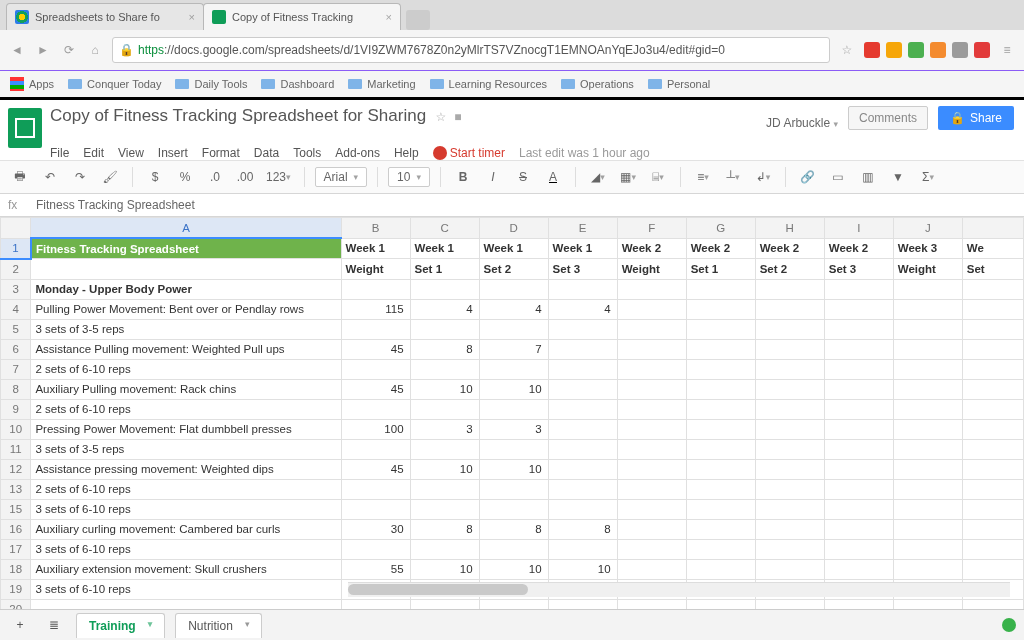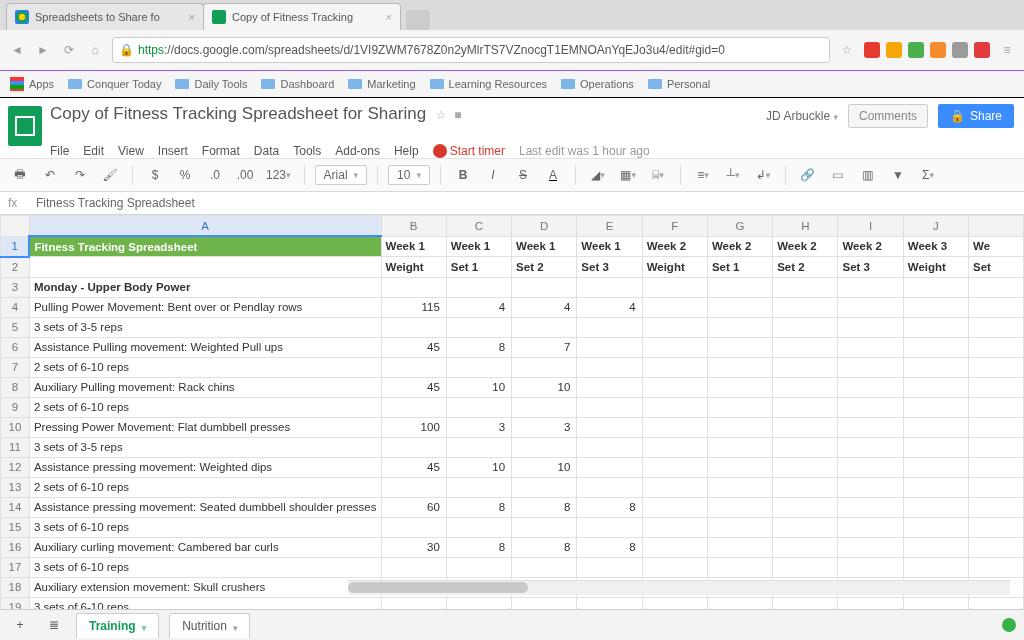--- a/index.html
+++ b/index.html
@@ -12,35 +12,35 @@
   .favicon.sheets{background:#0f9d58}
   .tab-x{margin-left:auto;opacity:.5}
   .newtab{width:24px;height:20px;background:#ccc;border-radius:3px;margin-left:6px}
   .addr-row{flex:1;display:flex;align-items:center;padding:4px 8px;gap:8px}
   .nav-ico{width:18px;height:18px;opacity:.45;display:flex;align-items:center;justify-content:center}
   .omnibox{flex:1;height:24px;border:1px solid #ccc;border-radius:3px;display:flex;align-items:center;padding:0 6px;font-size:12px;color:#555;background:#fff}
   .omnibox .lock{color:#0a8f3c;margin-right:4px}
   .omnibox .https{color:#0a8f3c}
   .ext-icons{display:flex;gap:6px}
   .ext-dot{width:16px;height:16px;border-radius:3px}
-  .bookmark-bar{height:26px;display:flex;align-items:center;gap:14px;padding:0 10px;border-bottom:1px solid #000000;background:#f5f5f5;font-size:11px;color:#666}
+  .bookmark-bar{height:26px;display:flex;align-items:center;gap:14px;padding:0 10px;border-bottom:3px solid #000000;background:#f5f5f5;font-size:11px;color:#666}
   .bm{display:flex;align-items:center;gap:5px}
   .bm .folder{width:14px;height:10px;background:#7fb4e8;border-radius:1px}
   .docs-bar{display:flex;align-items:flex-start;padding:6px 10px 0 8px;gap:8px}
   .sheets-logo{width:34px;height:40px;background:#0f9d58;border-radius:2px;position:relative;margin-top:2px}
   .sheets-logo::after{content:"";position:absolute;inset:10px 7px;border:2px solid #fff}
   .title-area{display:flex;flex-direction:column}
   .doc-title{font-size:17px;color:#555}
   .title-extras{display:inline-flex;gap:8px;margin-left:6px;color:#aaa}
   .menu-row{display:flex;align-items:center;gap:14px;font-size:12px;color:#555;margin-top:20px}
   .menu-row .timer{display:flex;align-items:center;gap:3px}
   .timer-dot{width:14px;height:14px;border-radius:50%;background:#d63a2e;display:inline-block}
   .timer-txt{color:#d63a2e}
   .lastedit{color:#9a9a9a}
-  .right-actions{margin-left:auto;display:flex;align-items:center;gap:10px}
+  .right-actions{margin-left:auto;display:flex;align-items:flex-end;gap:10px}
   .user{font-size:12px;color:#666}
   .btn-comments{border:1px solid #ccc;background:#f6f6f6;color:#888;padding:4px 10px;border-radius:2px;font-size:12px}
   .btn-share{background:#3b8cff;color:#fff;padding:5px 12px;border-radius:2px;font-size:12px;display:flex;align-items:center;gap:5px}
   .toolbar{height:32px;border-top:1px solid #e2e2e2;border-bottom:1px solid #d6d6d6;display:flex;align-items:center;padding:0 8px;gap:6px;background:#fafafa;color:#666;font-size:12px}
   .tool-sep{width:1px;height:20px;background:#ddd;margin:0 4px}
   .tool{min-width:18px;height:22px;display:flex;align-items:center;justify-content:center;padding:0 3px}
   .sel{border:1px solid #ccc;border-radius:2px;padding:2px 8px;display:flex;align-items:center;gap:6px;background:#fff}
   .caret{font-size:9px;opacity:.6}
   .fx-row{height:22px;border-bottom:1px solid #d6d6d6;display:flex;align-items:center;padding:0 8px;font-size:12px;color:#666}
   .fx-label{color:#999;width:28px}
@@ -50,21 +50,21 @@
   th{background:#f3f3f3;color:#777;font-weight:normal;text-align:center}
   .rowhdr{background:#f3f3f3;text-align:center;color:#777;width:26px}
   .colA{width:320px}
   .colN{width:72px}
   .hdr-green{background:#6fb34b;color:#fff;font-weight:bold}
   .bold{font-weight:bold}
   td.num{text-align:right;padding-right:6px}
   .active-hdr{background:#dde7f5;color:#3b73c7;border-bottom:2px solid #3b8cff}
   .row1-active{border-left:2px solid #3b8cff}
   .sheet-tabs{position:absolute;bottom:0;left:0;right:0;height:30px;border-top:1px solid #ccc;background:#f3f3f3;display:flex;align-items:center;padding:0 8px;gap:10px;font-size:12px;color:#555}
-  .sheet-tab{background:#fff;border:1px solid #ccc;border-bottom:none;padding:5px 12px;border-top-left-radius:3px;border-top-right-radius:3px;display:flex;align-items:flex-end;gap:6px}
+  .sheet-tab{background:#fff;border:1px solid #ccc;border-bottom:none;padding:5px 12px;border-top-left-radius:3px;border-top-right-radius:3px;display:flex;align-items:flex-start;gap:12px}
   .sheet-tab.active{color:#0f9d58;font-weight:bold}
   .hscroll{position:absolute;bottom:30px;left:348px;right:14px;height:14px;background:#f0f0f0;border-top:1px solid #ddd}
   .hscroll .thumb{position:absolute;left:0;top:1px;height:11px;width:180px;background:#c9c9c9;border-radius:6px}
   .status-dot{margin-left:auto;width:14px;height:14px;border-radius:50%;background:#38b24a}
 </style>
 </head>
 <body>
 
 <div class="browser-chrome">
   <div class="tab-strip">
@@ -423,34 +423,20 @@
           <td class="num"></td>
           <td class="num"></td>
           <td class="num"></td>
           <td class="num"></td>
           <td class="num"></td>
           <td class="num"></td>
           <td class="num"></td>
           <td class="num"></td>
         </tr>
         <tr>
-          <th class="rowhdr">14</th>
-          <td class="">Assistance pressing movement: Seated dumbbell shoulder presses</td>
-          <td class="num">60</td>
-          <td class="num">8</td>
-          <td class="num">8</td>
-          <td class="num">8</td>
-          <td class="num"></td>
-          <td class="num"></td>
-          <td class="num"></td>
-          <td class="num"></td>
-          <td class="num"></td>
-          <td class="num"></td>
-        </tr>
-        <tr>
           <th class="rowhdr">15</th>
           <td class="">3 sets of 6-10 reps</td>
           <td class="num"></td>
           <td class="num"></td>
           <td class="num"></td>
           <td class="num"></td>
           <td class="num"></td>
           <td class="num"></td>
           <td class="num"></td>
           <td class="num"></td>

